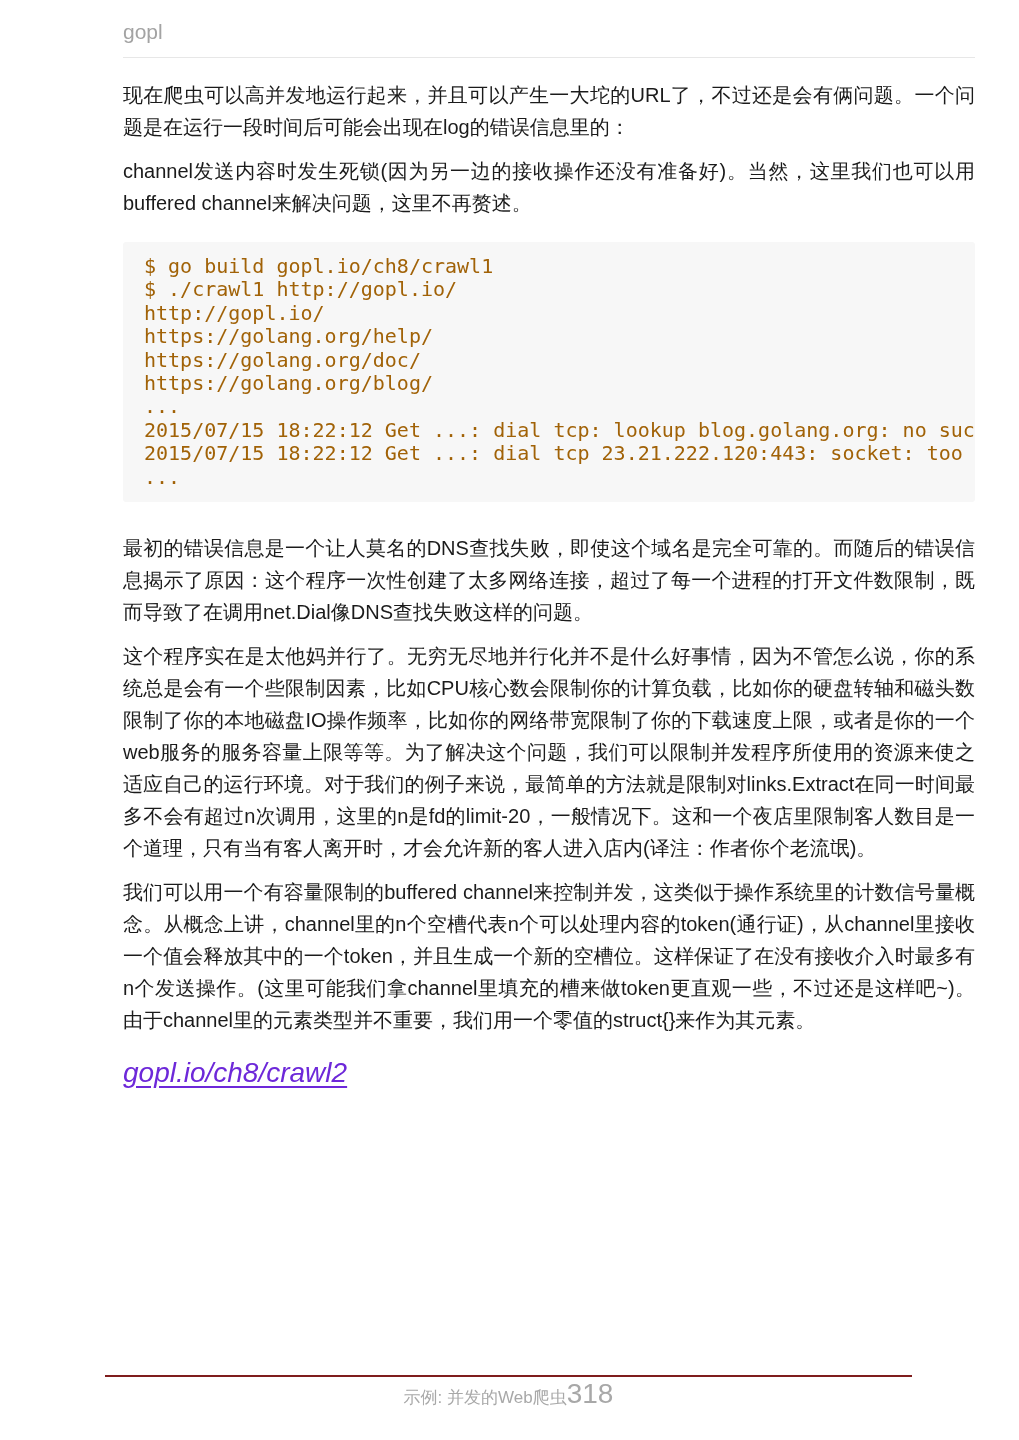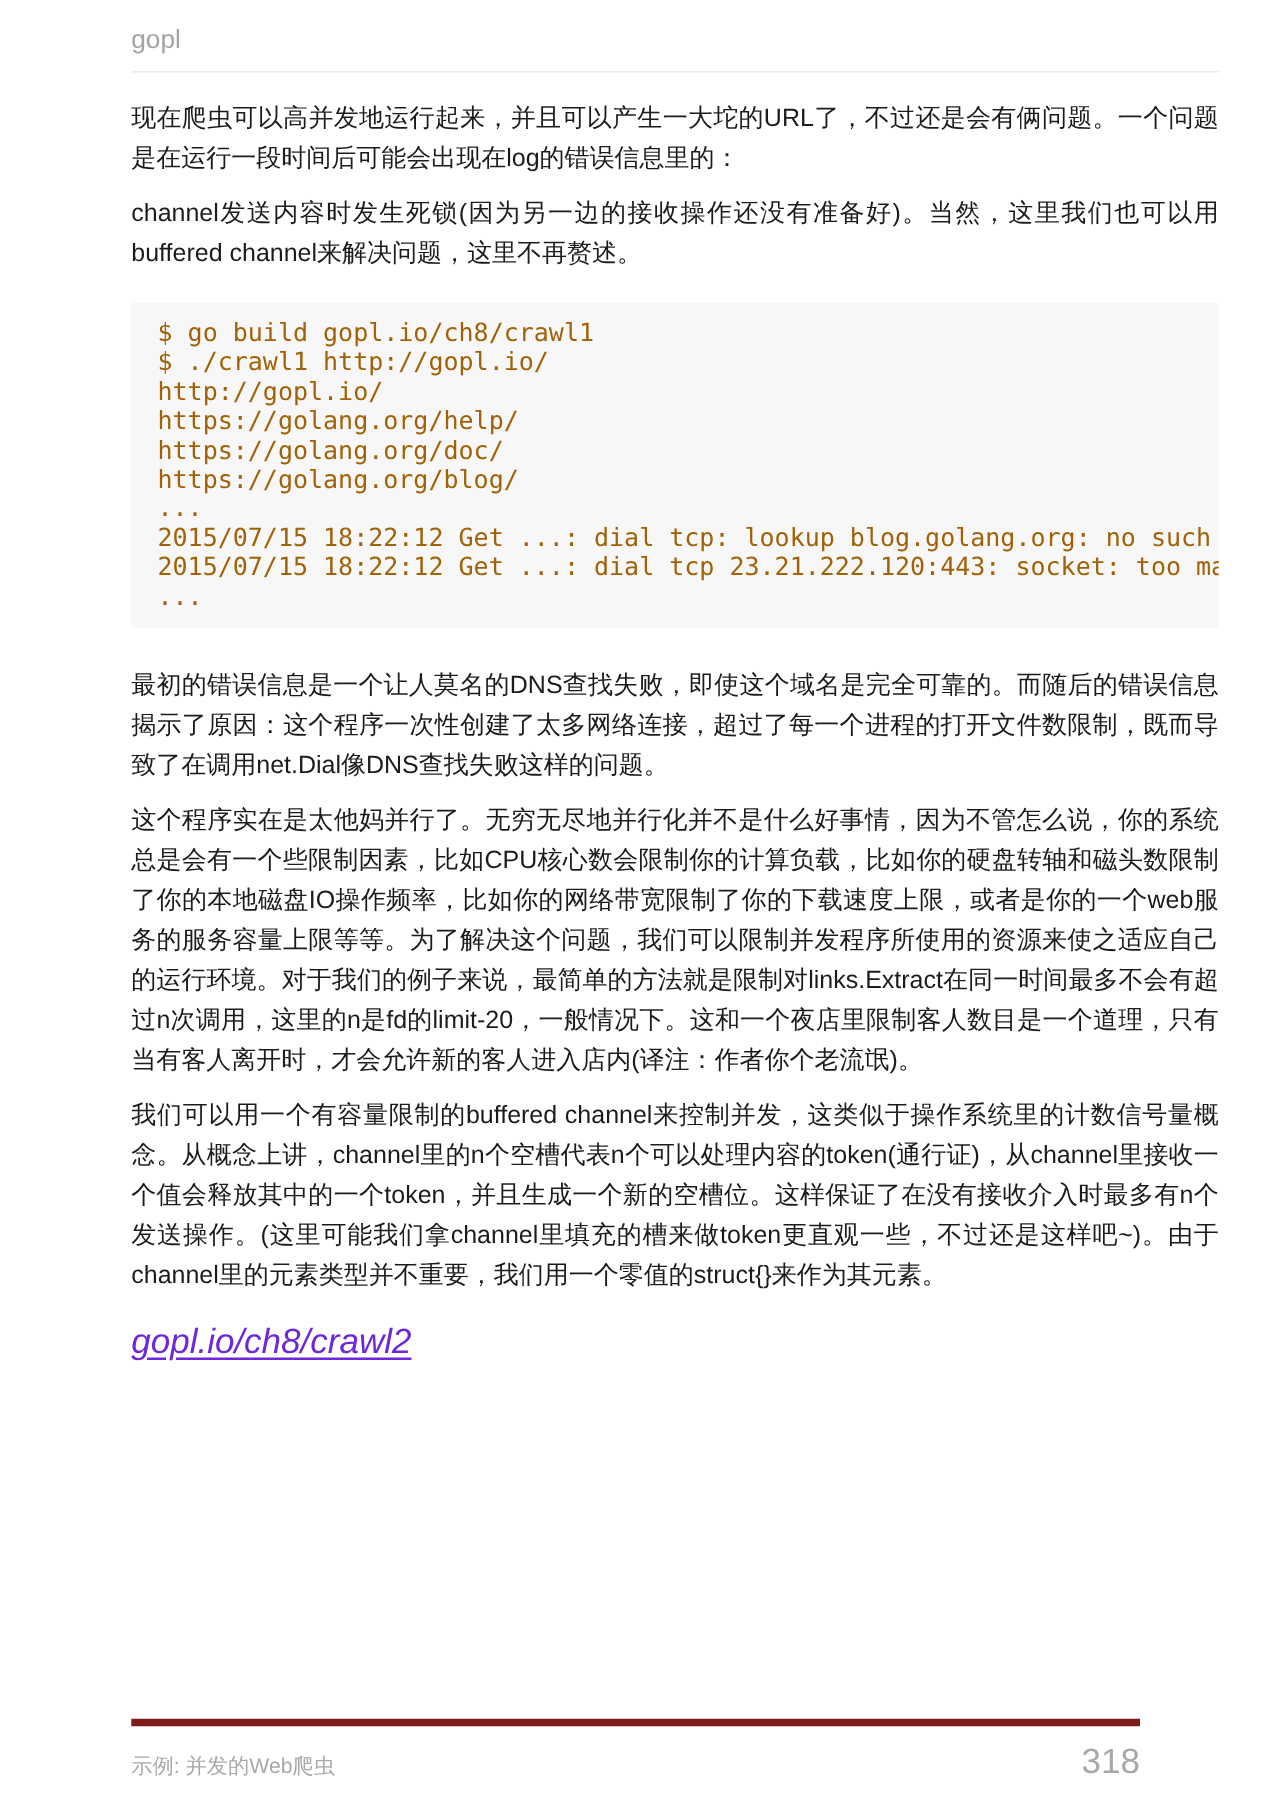--- a/index.html
+++ b/index.html
@@ -11,20 +11,21 @@
     width: 1019px;
     height: 1440px;
     position: relative;
     overflow: hidden;
     font-family: "Liberation Sans", sans-serif;
     color: #1b1b1b;
     -webkit-font-smoothing: antialiased;
   }
   .page {
     padding: 0 44px 0 105px;
+    margin-left: 18px;
   }
   .site-header {
     padding-top: 20px;
   }
   .brand {
     font-size: 21px;
     line-height: 24px;
     color: #a3a3a3;
   }
   .header-rule {
@@ -62,24 +63,24 @@
     color: #6d28d9;
     text-decoration: underline;
     text-underline-offset: 4px;
     cursor: pointer;
   }
   .page-footer {
     position: absolute;
     left: 105px;
     right: 107px;
     top: 1375px;
-    border-top: 6px solid #7f1d1d;
-    padding-top: 16px;
+    border-top: 2px solid #7f1d1d;
+    padding-top: 5px;
     display: flex;
-    justify-content: space-between;
+    justify-content: center;
     align-items: baseline;
   }
   .footer-section {
     color: #a8a8a8;
     font-size: 17px;
     line-height: 24px;
   }
   .footer-page {
     color: #a8a8a8;
     font-size: 28px;

